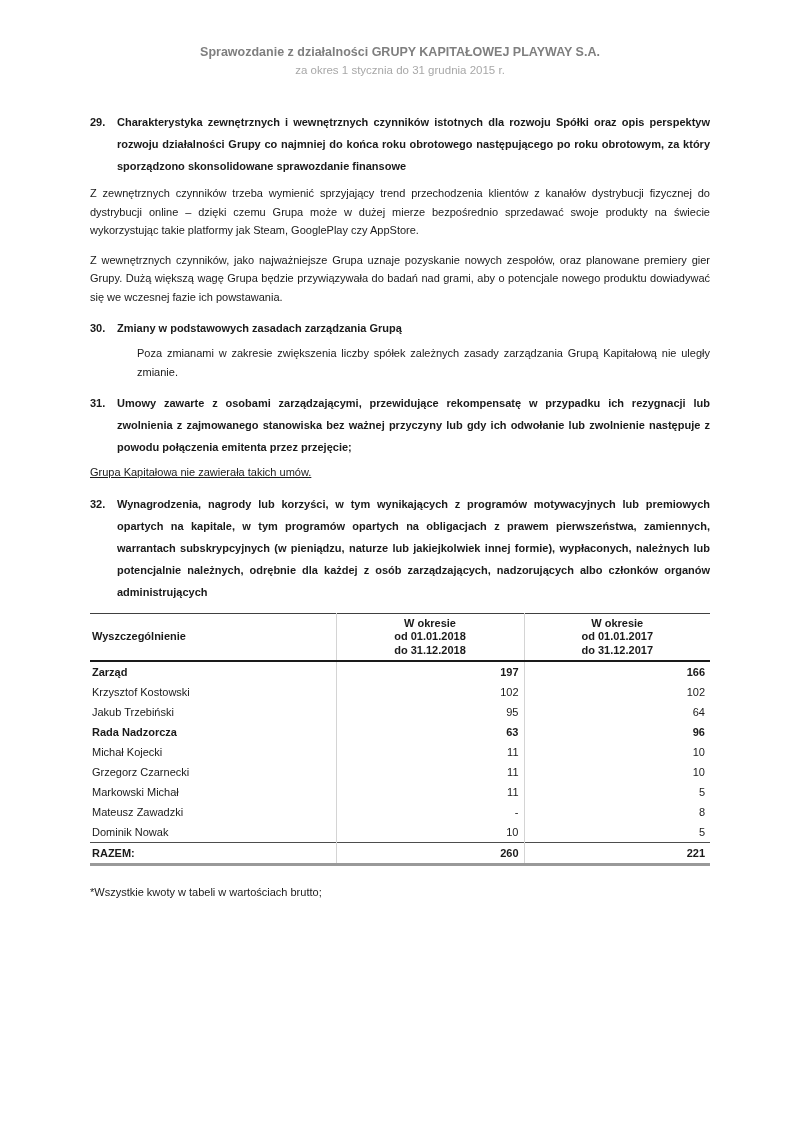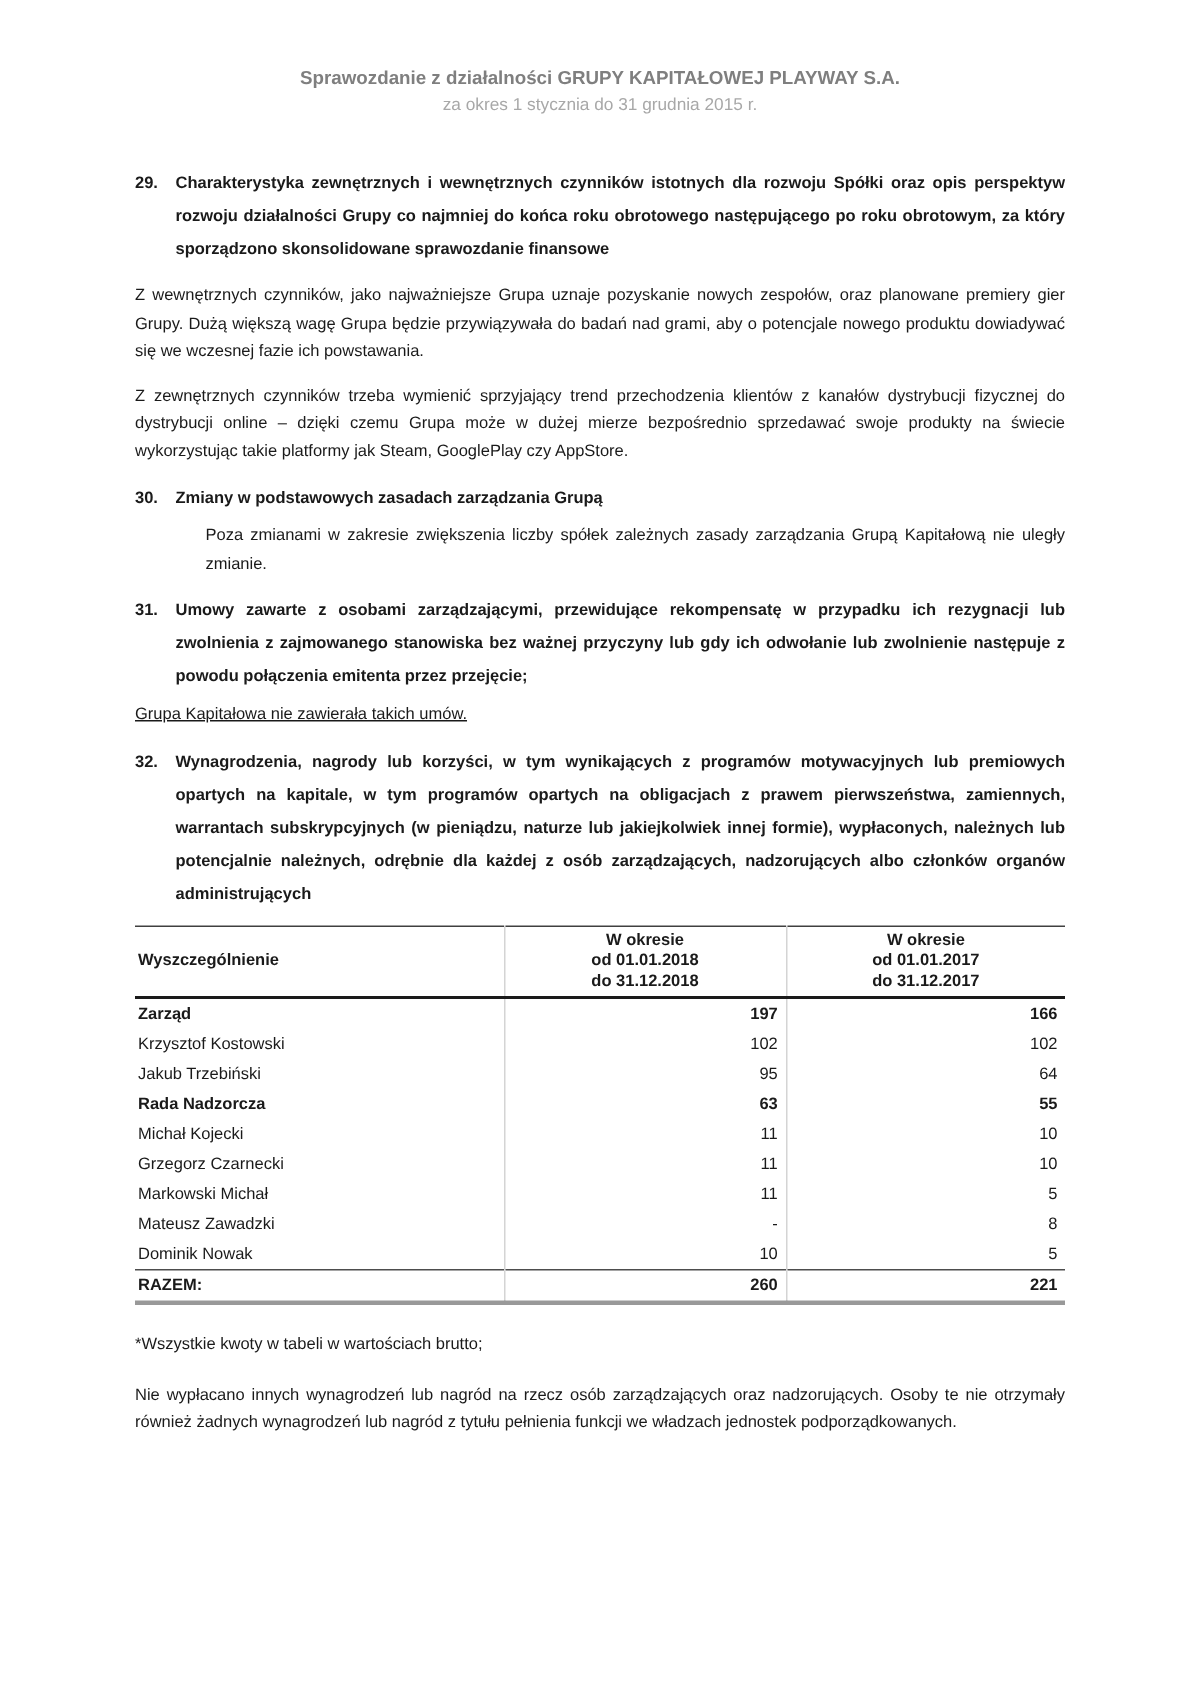--- a/index.html
+++ b/index.html
@@ -58,22 +58,22 @@
     <div class="doc-title">Sprawozdanie z działalności GRUPY KAPITAŁOWEJ PLAYWAY S.A.</div>
     <div class="doc-subtitle">za okres 1 stycznia do 31 grudnia 2015 r.</div>
   </div>
 
   <div class="content">
 
     <div class="num-heading mt-h29">
       <span class="num">29.</span>
       <span class="htext">Charakterystyka zewnętrznych i wewnętrznych czynników istotnych dla rozwoju Spółki oraz opis perspektyw rozwoju działalności Grupy co najmniej do końca roku obrotowego następującego po roku obrotowym, za który sporządzono skonsolidowane sprawozdanie finansowe</span>
     </div>
+    <p class="para mt-p1">Z zewnętrznych czynników trzeba wymienić sprzyjający trend przechodzenia klientów z kanałów dystrybucji fizycznej do dystrybucji online – dzięki czemu Grupa może w dużej mierze bezpośrednio sprzedawać swoje produkty na świecie wykorzystując takie platformy jak Steam, GooglePlay czy AppStore.</p>
     <p class="para mt-p2">Z wewnętrznych czynników, jako najważniejsze Grupa uznaje pozyskanie nowych zespołów, oraz planowane premiery gier Grupy. Dużą większą wagę Grupa będzie przywiązywała do badań nad grami, aby o potencjale nowego produktu dowiadywać się we wczesnej fazie ich powstawania.</p>
-    <p class="para mt-p1">Z zewnętrznych czynników trzeba wymienić sprzyjający trend przechodzenia klientów z kanałów dystrybucji fizycznej do dystrybucji online – dzięki czemu Grupa może w dużej mierze bezpośrednio sprzedawać swoje produkty na świecie wykorzystując takie platformy jak Steam, GooglePlay czy AppStore.</p>
 
     <div class="num-heading mt-h30">
       <span class="num">30.</span>
       <span class="htext">Zmiany w podstawowych zasadach zarządzania Grupą</span>
     </div>
     <p class="para mt-p30">Poza zmianami w zakresie zwiększenia liczby spółek zależnych zasady zarządzania Grupą Kapitałową nie uległy zmianie.</p>
 
     <div class="num-heading mt-h31">
       <span class="num">31.</span>
       <span class="htext">Umowy zawarte z osobami zarządzającymi, przewidujące rekompensatę w przypadku ich rezygnacji lub zwolnienia z zajmowanego stanowiska bez ważnej przyczyny lub gdy ich odwołanie lub zwolnienie następuje z powodu połączenia emitenta przez przejęcie;</span>
@@ -114,21 +114,21 @@
             <td class="c3 vline">102</td>
           </tr>
           <tr>
             <td class="c1">Jakub Trzebiński</td>
             <td class="c2 vline">95</td>
             <td class="c3 vline">64</td>
           </tr>
           <tr class="bold">
             <td class="c1">Rada Nadzorcza</td>
             <td class="c2 vline">63</td>
-            <td class="c3 vline">55</td>
+            <td class="c3 vline">96</td>
           </tr>
           <tr>
             <td class="c1">Michał Kojecki</td>
             <td class="c2 vline">11</td>
             <td class="c3 vline">10</td>
           </tr>
           <tr>
             <td class="c1">Grzegorz Czarnecki</td>
             <td class="c2 vline">11</td>
             <td class="c3 vline">10</td>
@@ -152,17 +152,16 @@
       <tfoot>
         <tr>
           <td class="c1">RAZEM:</td>
           <td class="c2 vline">260</td>
           <td class="c3 vline">221</td>
         </tr>
       </tfoot>
     </table>
 
     <p class="para mt-note1">*Wszystkie kwoty w tabeli w wartościach brutto;</p>
-    <p class="para mt-note3">Nie wypłacano innych wynagrodzeń lub nagród na rzecz osób zarządzających oraz nadzorujących. Osoby te nie otrzymały również żadnych wynagrodzeń lub nagród z tytułu pełnienia funkcji we władzach jednostek podporządkowanych.</p>
   </div>
 
   <div class="page-footer">Strona 16 z 29</div>
 </div>
 
 </body></html>

